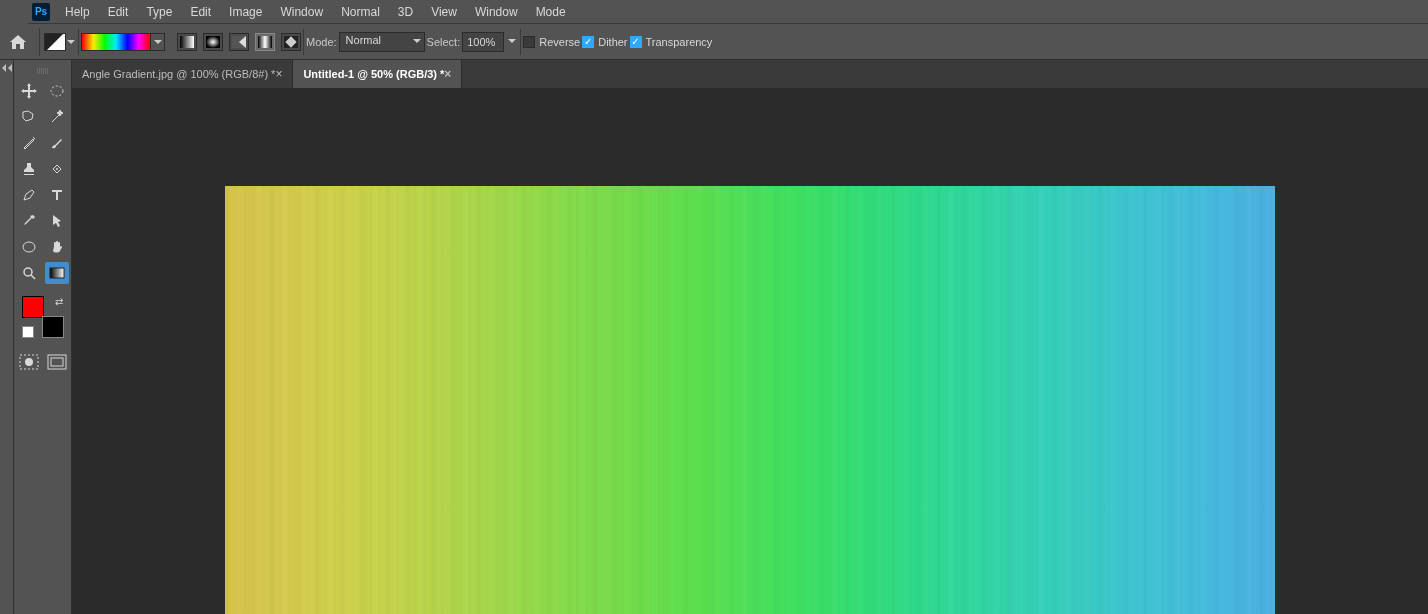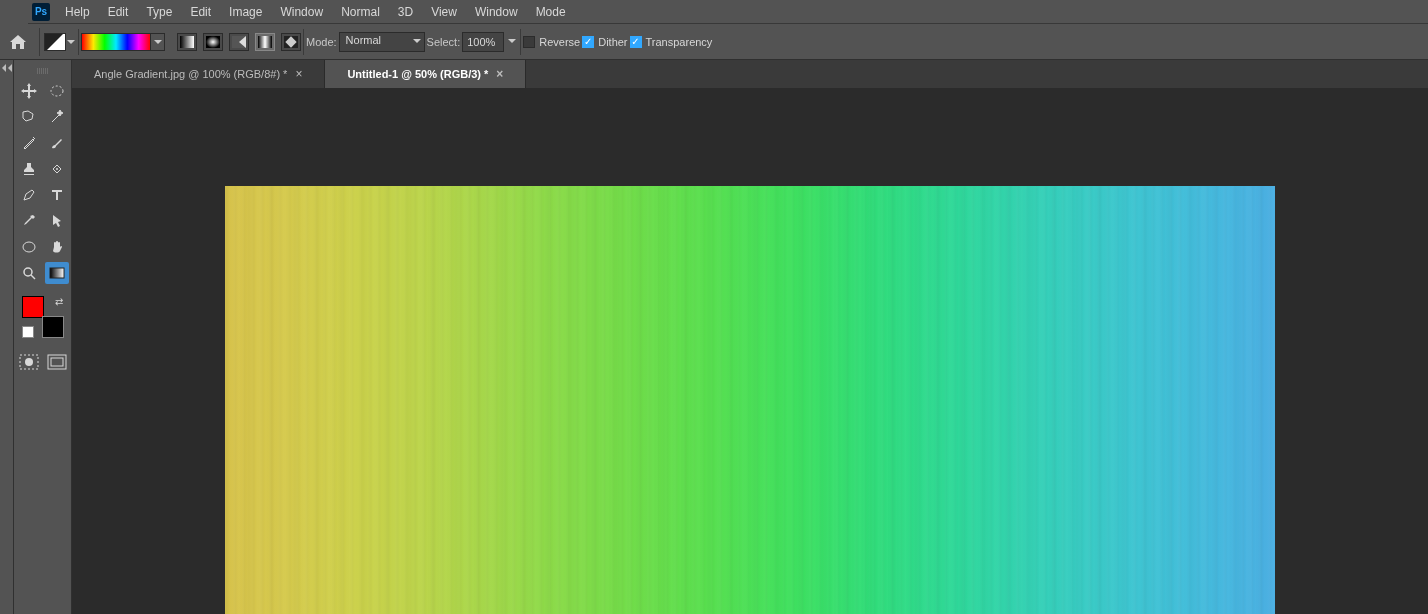--- a/index.html
+++ b/index.html
@@ -131,21 +131,21 @@
 
   .canvas-zone { flex:1; display:flex; flex-direction:column; background:#2b2b2b;}
   .tab-strip {
     height: 28px;
     background:#3a3a3a;
     display:flex; align-items:stretch;
     font-size:11px;
   }
   .doc-tab {
     display:flex; align-items:center;
-    padding: 0 22px; gap:8px;
+    padding: 0 10px; 
     border-right:1px solid #2a2a2a;
     background:#3a3a3a; color:#bcbcbc;
   }
   .doc-tab.active { background:#535353; color:#fff; font-weight:600;}
   .tab-close { color:#bcbcbc; font-size:12px;}
 
   .canvas-outer {
     flex:1;
     display:flex; align-items:flex-start; justify-content:center;
     overflow:hidden;

